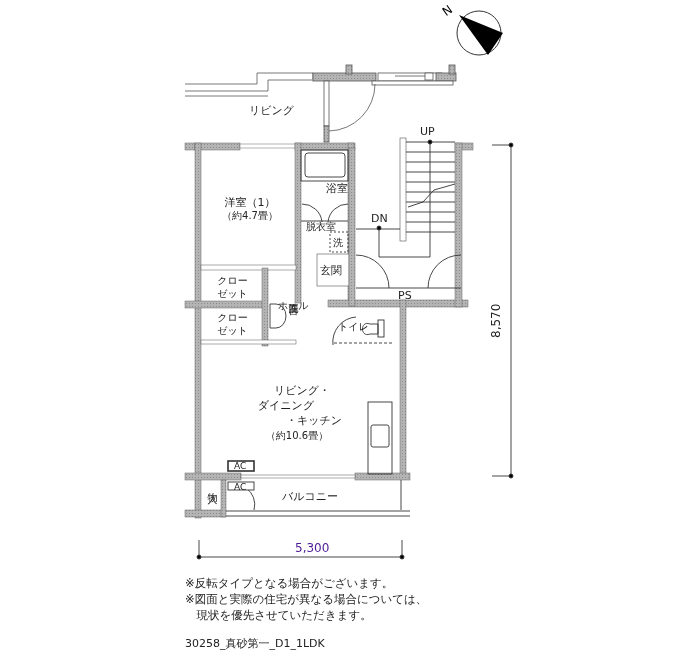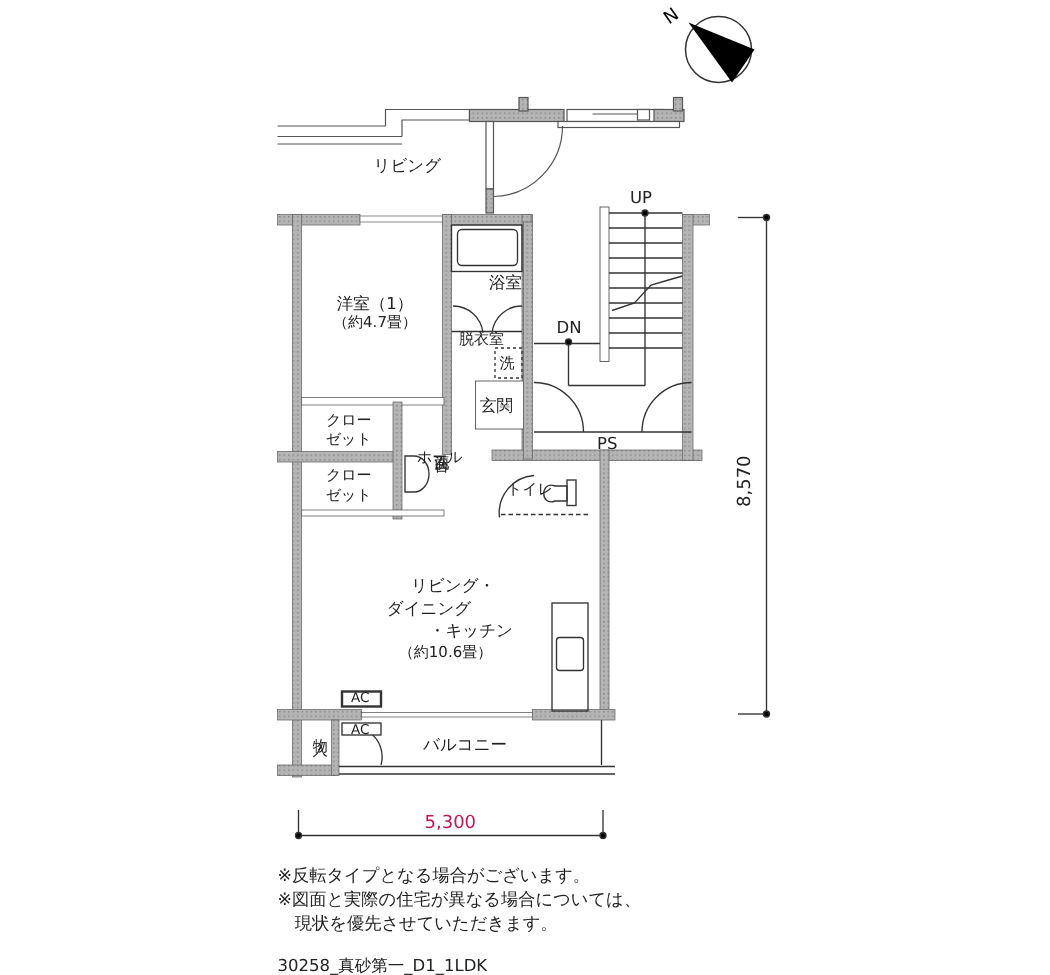--- a/index.html
+++ b/index.html
@@ -4,21 +4,21 @@
 <style>
   html, body { margin:0; padding:0; background:#ffffff; }
   body { width:700px; height:650px; position:relative; overflow:hidden;
          font-family: "DejaVu Sans", "Liberation Sans", sans-serif; color:#222; }
   #plan { position:absolute; left:0; top:0; }
   .lbl { position:absolute; font-size:11px; line-height:13px; white-space:nowrap; color:#222; }
   .lbl.c { text-align:center; }
   .small { font-size:10px; }
   .vert { writing-mode: vertical-rl; text-orientation: upright; letter-spacing:1px; }
   .note { position:absolute; left:185px; font-size:11.5px; line-height:15px; color:#222; white-space:nowrap; }
-  .dim-h { position:absolute; font-size:12px; color:#be185d; }
+  .dim-h { position:absolute; font-size:12px; color:#4c1d95;margin-left:12px; }
   .dim-v { position:absolute; font-size:12px; color:#222; transform: rotate(-90deg); transform-origin: left top; }
 </style>
 </head>
 <body>
 
 <svg id="plan" width="700" height="650" viewBox="0 0 700 650">
   <defs>
     <pattern id="wallpat" width="3" height="3" patternUnits="userSpaceOnUse">
       <rect width="3" height="3" fill="#b4b4b4"></rect>
       <rect width="1" height="1" fill="#8c8c8c"></rect>

